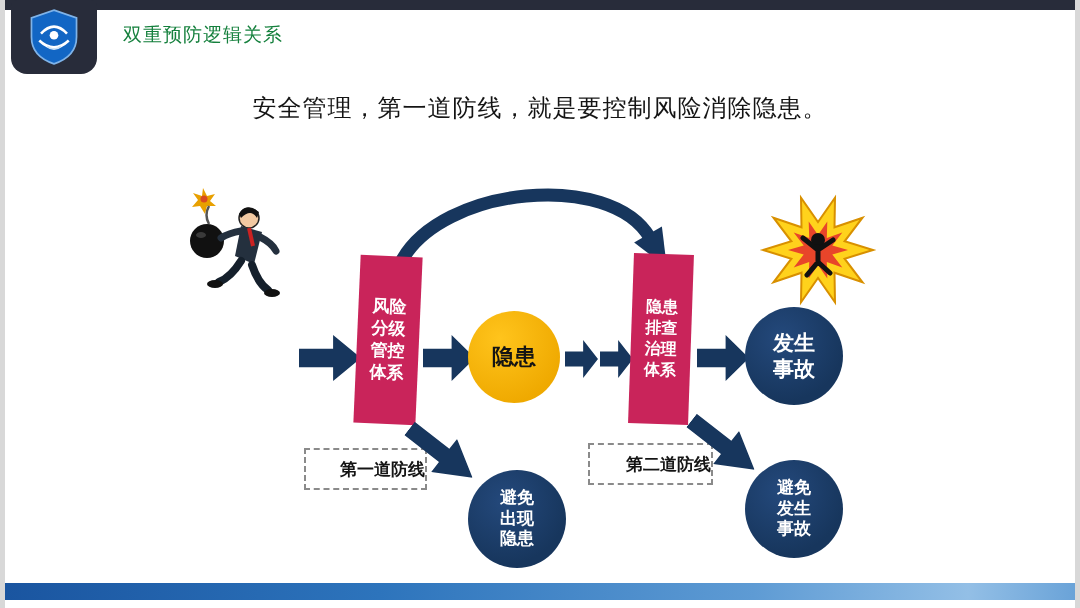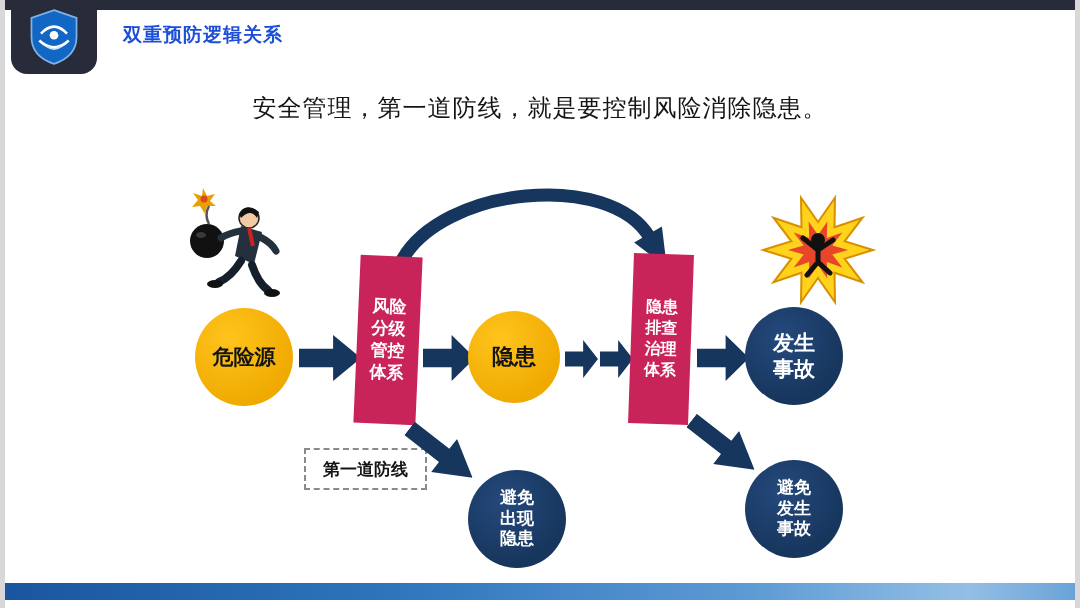--- a/index.html
+++ b/index.html
@@ -12,21 +12,21 @@
 
   
   .top-bar{position:absolute;left:0;right:0;top:0;height:10px;background:#282c3a;}
   .logo-badge{
     position:absolute;left:6px;top:0;width:86px;height:74px;
     background:#282c3a;border-radius:6px 6px 16px 16px;
     display:flex;align-items:center;justify-content:center;
   }
   .header-title{
     position:absolute;left:118px;top:22px;
-    font-size:19px;font-weight:bold;color:#1d4ed8;letter-spacing:1px;
+    font-size:19px;font-weight:normal;color:#15803d;letter-spacing:1px;
   }
   .subtitle{
     position:absolute;left:0;right:0;top:92px;text-align:center;
     font-size:24px;color:#141414;letter-spacing:1px;
   }
 
   
   .circle{
     position:absolute;border-radius:50%;
     display:flex;flex-direction:column;align-items:center;justify-content:center;
@@ -58,21 +58,21 @@
   .a1{left:294px;top:335px;width:62px;height:46px;}
   .a2{left:418px;top:335px;width:52px;height:46px;}
   .s1{left:560px;top:340px;width:33px;height:38px;}
   .s2{left:595px;top:340px;width:33px;height:38px;}
   .a3{left:692px;top:335px;width:52px;height:46px;}
   .d1{left:396px;top:432px;width:80px;height:42px;transform:rotate(38deg);}
   .d2{left:678px;top:424px;width:80px;height:42px;transform:rotate(38deg);}
 
   .dashed-box{
     position:absolute;background:#fff;border:2px dashed #8a8a8a;
-    display:flex;align-items:center;justify-content:center;
+    display:flex;align-items:center;justify-content:flex-end;
     font-size:17px;font-weight:600;color:#141414;
   }
   .b1{left:299px;top:448px;width:119px;height:38px;}
   .b2{left:583px;top:443px;width:121px;height:38px;}
 
   .connector-layer{position:absolute;left:0;top:0;width:1070px;height:608px;pointer-events:none;}
   .cartoon{position:absolute;}
   .bomber{left:178px;top:188px;}
   .explosion{left:738px;top:190px;}
 
@@ -129,23 +129,20 @@
     <ellipse cx="89" cy="105" rx="8" ry="4" fill="#111"></ellipse>
   </svg>
 
   <svg class="cartoon explosion" width="150" height="118" viewBox="0 0 150 118">
     <polygon points="130,60 101.6,68.7 119.5,92.3 91.5,82.7 92,112.3 75,88 58,112.3 58.5,82.7 30.5,92.3 48.4,68.7 20,60 48.4,51.3 30.5,27.7 58.5,37.3 58,7.7 75,32 92,7.7 91.5,37.3 119.5,27.7 101.6,51.3" fill="#ffd21c" stroke="#d89000" stroke-width="2"></polygon>
     <polygon points="105,60 89.3,64.6 99.3,77.6 83.8,72.1 84.3,88.5 75,75 65.7,88.5 66.2,72.1 50.7,77.6 60.7,64.6 45,60 60.7,55.4 50.7,42.4 66.2,47.9 65.7,31.5 75,45 84.3,31.5 83.8,47.9 99.3,42.4 89.3,55.4" fill="#e8452a"></polygon>
     <circle cx="75" cy="50" r="7" fill="#111"></circle>
     <path d="M75,57 L75,72 M75,60 L60,48 M75,60 L90,50 M75,72 L64,85 M75,72 L87,83" stroke="#111" stroke-width="5" fill="none" stroke-linecap="round"></path>
   </svg>
 
-  <div class="circle gold c-hazard">
-    <span class="ln">危险源</span>
-  </div>
 
   <div class="barrow a1"></div>
 
   <div class="rect r1">
     <span class="ln">风险</span>
     <span class="ln">分级</span>
     <span class="ln">管控</span>
     <span class="ln">体系</span>
   </div>
 
@@ -175,20 +172,23 @@
   <div class="dashed-box b1">
     <span>第一道防线</span>
   </div>
   <div class="barrow d1"></div>
   <div class="circle navy c-avoid1">
     <span class="ln">避免</span>
     <span class="ln">出现</span>
     <span class="ln">隐患</span>
   </div>
 
+  <div class="dashed-box b2">
+    <span>第二道防线</span>
+  </div>
   <div class="barrow d2"></div>
   <div class="circle navy c-avoid2">
     <span class="ln">避免</span>
     <span class="ln">发生</span>
     <span class="ln">事故</span>
   </div>
 
   <div class="bottom-bar"></div>
 
 </div>

